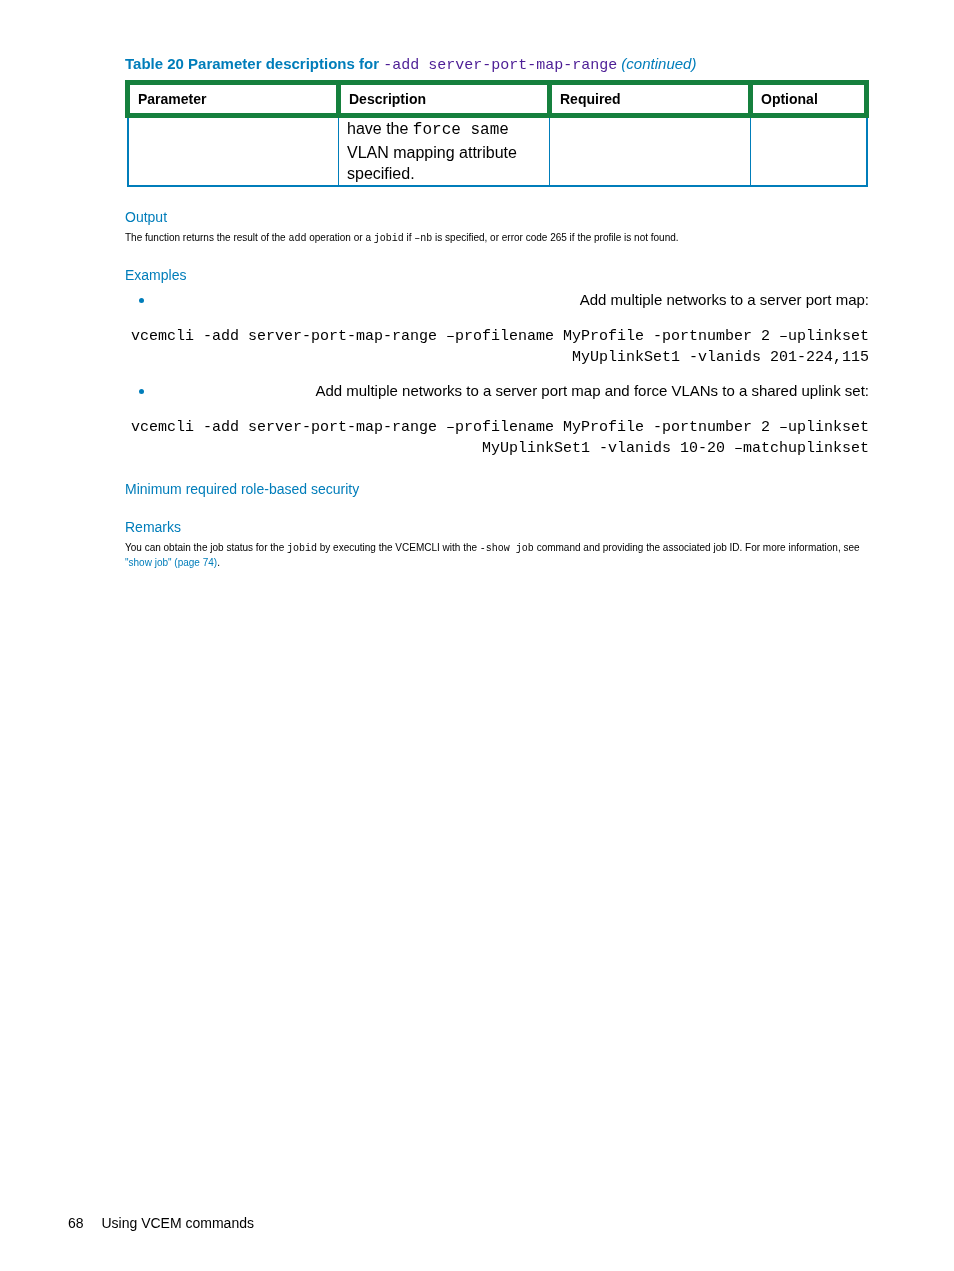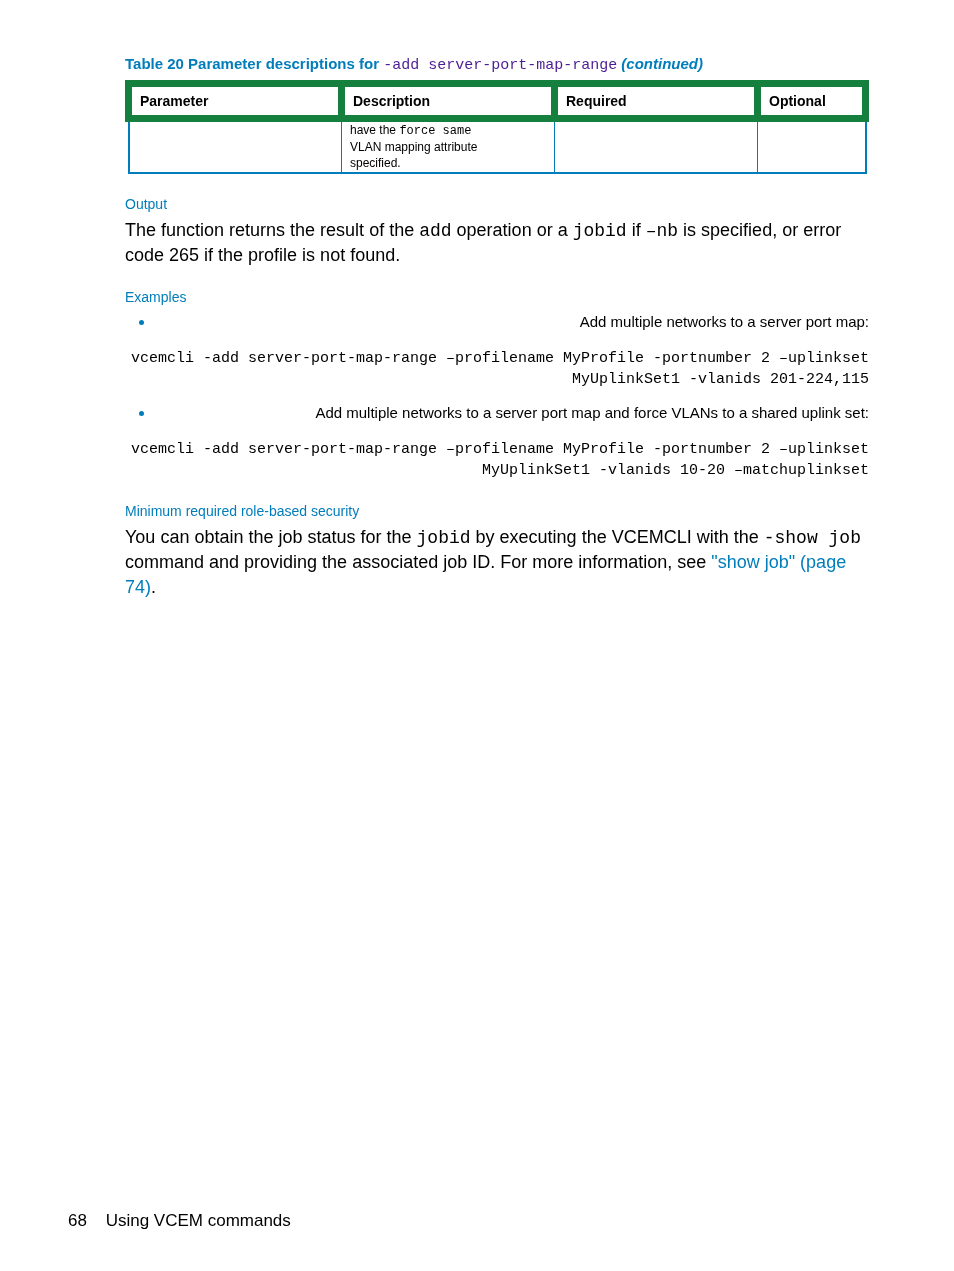--- a/index.html
+++ b/index.html
@@ -27,51 +27,51 @@
     font-weight: bold;
   }
   .table-caption .mono-hp {
     color: #4c1d95;
     font-family: "Courier New", monospace;
     font-weight: normal;
   }
   .table-caption .ital-hp {
     color: #007dba;
     font-style: italic;
-    font-weight: bold;
+    font-weight: normal;
   }
   table.param-table {
     border-collapse: collapse;
     width: 100%;
     border: 2px solid #007dba;
   }
   table.param-table th {
     text-align: left;
     font-weight: bold;
     font-size: 14px;
     padding: 6px 8px;
-    border: 7px solid #15803d;
+    border: 5px solid #15803d;
   }
   table.param-table td {
-    font-size: 12px;
+    font-size: 16px;
     padding: 0 8px;
     border: 1px solid #007dba;
     vertical-align: top;
     line-height: 1.35;
   }
   .mono { font-family: "Courier New", monospace; }
   h2.section {
     font-family: Arial, Helvetica, sans-serif;
     font-weight: normal;
     color: #007dba;
     font-size: 14px;
     margin: 22px 0 6px 0;
   }
   p.body {
-    font-size: 18px;
+    font-size: 10px;
     line-height: 1.35;
     margin: 4px 0 0 0;
   }
   ul.bullets {
     margin: 8px 0 0 0;
     padding-left: 30px;
   }
   ul.bullets > li {
     font-size: 15px;
     margin-bottom: 14px;
@@ -86,21 +86,21 @@
     font-size: 15px;
     margin: 18px 0 0 0;
     line-height: 1.4;
     white-space: pre-wrap;
   }
   a.link { color: #007dba; text-decoration: none; }
   .footer {
     position: absolute;
     bottom: 40px;
     left: 68px;
-    font-size: 17px;
+    font-size: 14px;
   }
   .footer .pg { margin-right: 14px; }
   .col-param { width: 190px; }
   .col-desc  { width: 190px; }
   .col-req   { width: 180px; }
   .col-opt   { width: auto; }
 </style>
 </head>
 <body>
 
@@ -144,20 +144,21 @@
       <div class="code-block" style="margin-left:-30px;">vcemcli -add server-port-map-range –profilename MyProfile -portnumber 2 –uplinkset MyUplinkSet1 -vlanids 201-224,115</div>
     </li>
     <li>
       <span>Add multiple networks to a server port map and force VLANs to a shared uplink set:</span>
       <div class="code-block" style="margin-left:-30px;">vcemcli -add server-port-map-range –profilename MyProfile -portnumber 2 –uplinkset MyUplinkSet1 -vlanids 10-20 –matchuplinkset</div>
     </li>
   </ul>
 
   <h2 class="section">Minimum required role-based security</h2>
 
+  <h2 class="section">Remarks</h2>
   <p class="body">
     <span>You can obtain the job status for the </span><span class="mono">jobid</span><span> by executing the VCEMCLI with the </span><span class="mono">-show job</span><span> command and providing the associated job ID. For more information, see </span><a href="#" class="link">"show job" (page 74)</a><span>.</span>
   </p>
 
   <div class="footer">
     <span class="pg">68</span>
     <span>Using VCEM commands</span>
   </div>
 </div>
 

